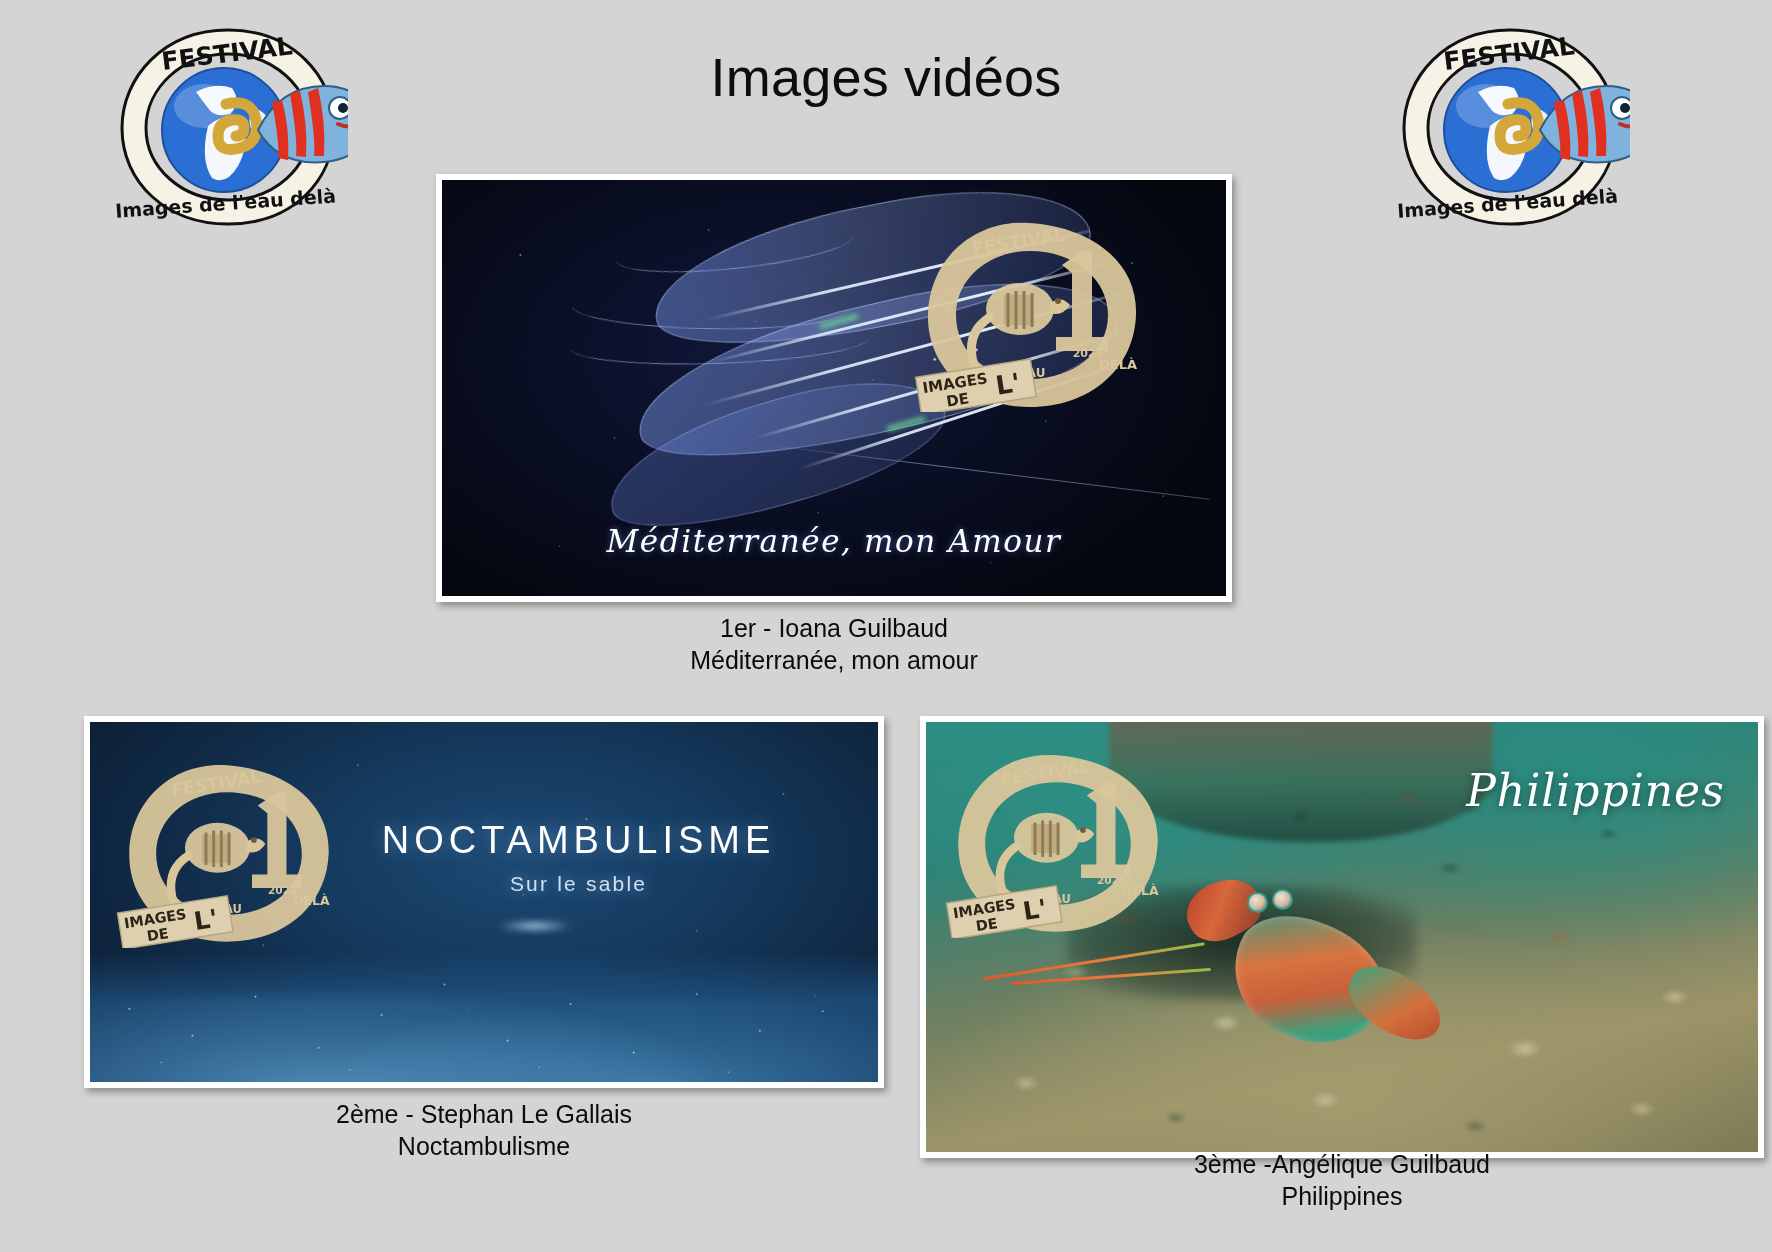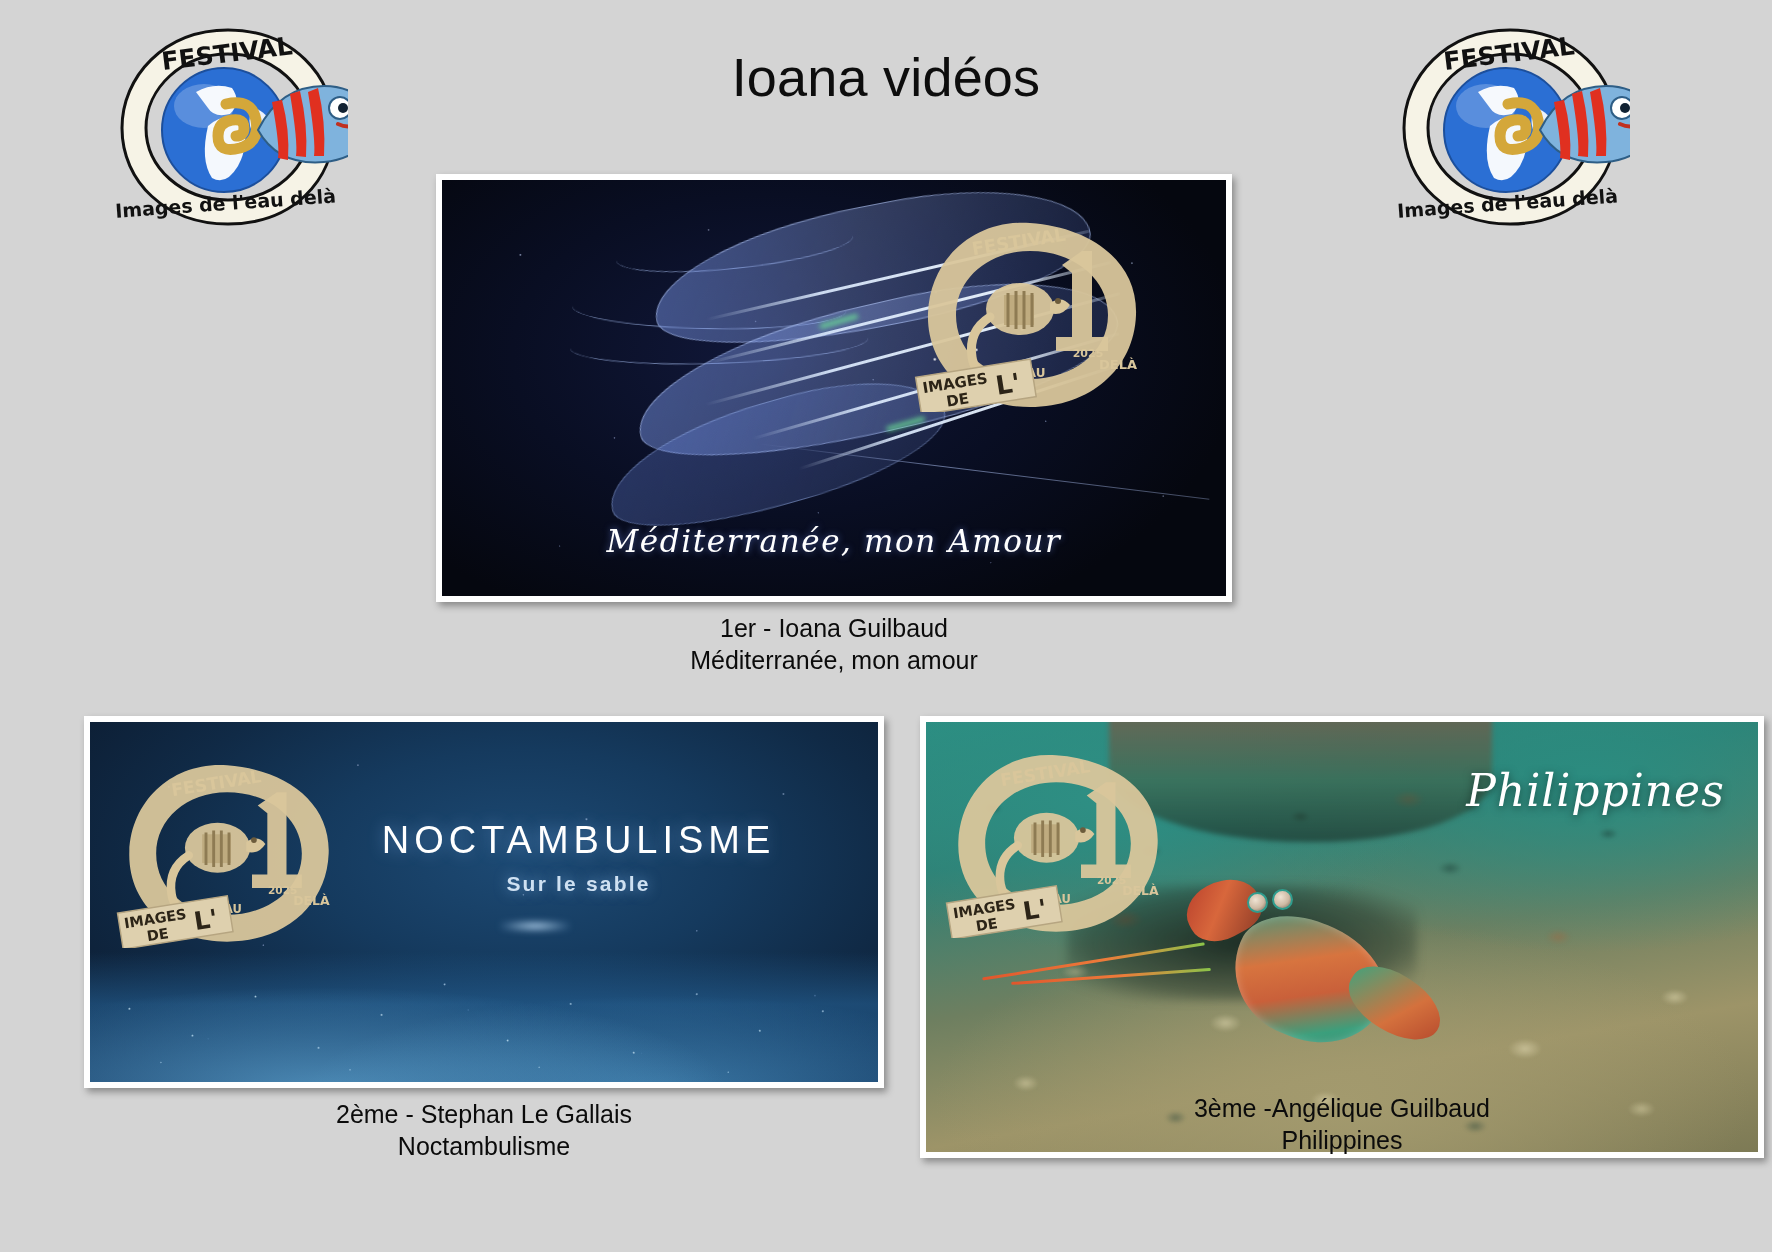--- a/index.html
+++ b/index.html
@@ -187,21 +187,21 @@
     font-size: 38px;
     letter-spacing: 5px;
     font-weight: 300;
     text-shadow: 0 0 16px rgba(140,190,255,0.45);
   }
   .noct-sub {
     margin-top: 10px;
     color: #cfe1f2;
     font-size: 21px;
     letter-spacing: 2.2px;
-    font-weight: 700;
+    font-weight: 400;
     text-shadow: 0 0 14px rgba(150,200,255,0.6);
   }
   .lens-flare {
     position: absolute;
     left: 52%; top: 55%;
     width: 70px; height: 12px;
     background: radial-gradient(ellipse at center, rgba(200,230,255,0.85), rgba(150,200,255,0.08) 70%, transparent);
     filter: blur(3px);
   }
   .sea-floor {
@@ -349,26 +349,26 @@
   
   .caption {
     position: absolute;
     text-align: center;
     font-size: 25px;
     line-height: 1.28;
     color: #0b0b0b;
   }
   #caption-1 { left: 436px; top: 612px; width: 796px; }
   #caption-2 { left: 84px;  top: 1098px; width: 800px; }
-  #caption-3 { left: 920px; top: 1092px; width: 844px; }
+  #caption-3 { left: 920px; top: 1148px; width: 844px; }
 </style>
 </head>
 <body>
 
-<div class="page-title">Ioana vidéos</div>
+<div class="page-title">Images vidéos</div>
 
 <div class="festival-logo left">
   <svg viewBox="0 0 240 210" width="240" height="210" aria-hidden="true">
     <path d="M120 8 C56 8 14 55 14 106 C14 160 58 202 120 202 C184 202 226 159 226 105 C226 54 184 8 120 8 Z
              M120 32 C166 32 202 66 202 105 C202 146 166 178 120 178 C74 178 38 146 38 106 C38 66 74 32 120 32 Z" fill="#f6f3e6" stroke="#111" stroke-width="3"></path>
     <circle cx="116" cy="108" r="62" fill="#2b6fd4"></circle>
     <circle cx="116" cy="108" r="62" fill="none" stroke="#1c4f9c" stroke-width="2"></circle>
     <path d="M88 70 q18 -10 36 -4 q10 14 -2 26 q-16 4 -22 -6 Z" fill="#fff" opacity="0.95"></path>
     <path d="M100 104 q16 -14 34 -6 q8 24 -4 46 q-12 20 -26 12 q-12 -18 -4 -52 Z" fill="#fff" opacity="0.95"></path>
     <path d="M146 86 q14 4 16 18 q-8 12 -18 6 q-6 -14 2 -24 Z" fill="#fff" opacity="0.9"></path>

